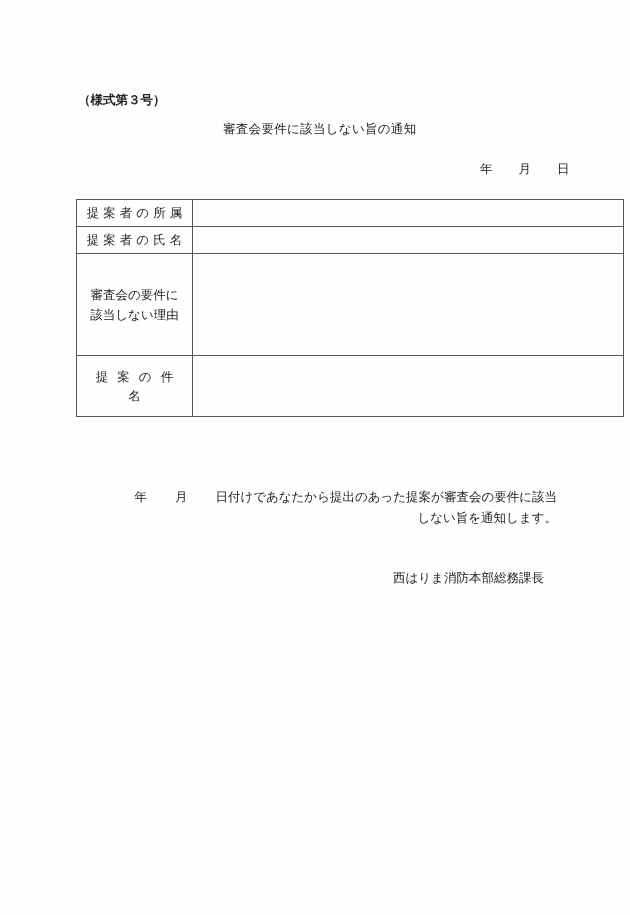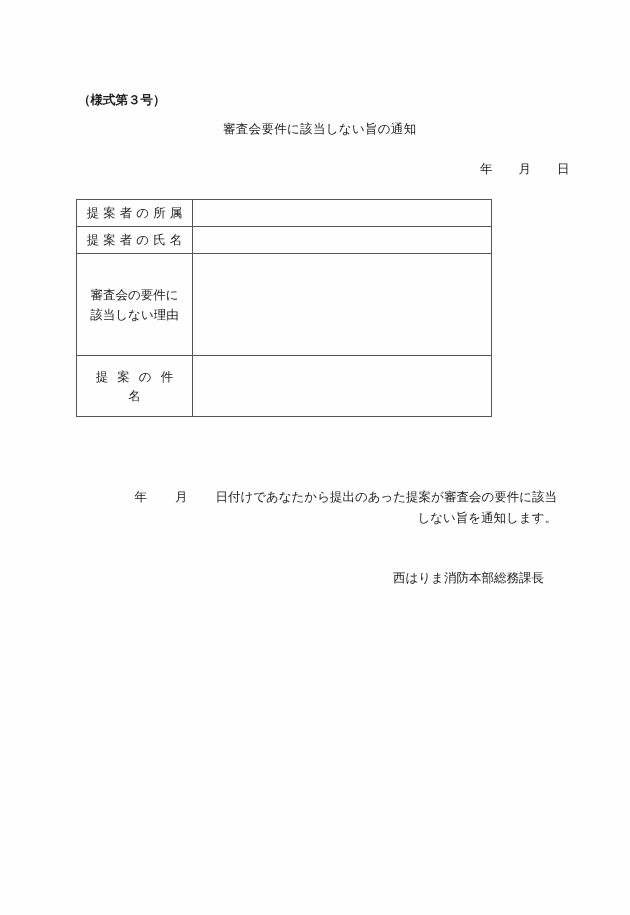--- a/index.html
+++ b/index.html
@@ -20,21 +20,21 @@
     #form-number { left: 78px; top: 92px; font-weight: bold; }
     #doc-title { left: 215px; top: 121px; letter-spacing: 0.3px; margin-left: 8px; }
     #date-line { left: 480px; top: 161px; text-align: center; }
     #date-line span { display: inline-block; }
     .gap { width: 26px; }
 
     #info-table {
       position: absolute;
       left: 76px;
       top: 199px;
-      width: 416px;
+      width: 548px;
       border-collapse: collapse;
       table-layout: fixed;
     }
     #info-table td {
       border: 1px solid #555;
       padding: 0;
       vertical-align: middle;
     }
     #info-table td.label {
       width: 111px;

